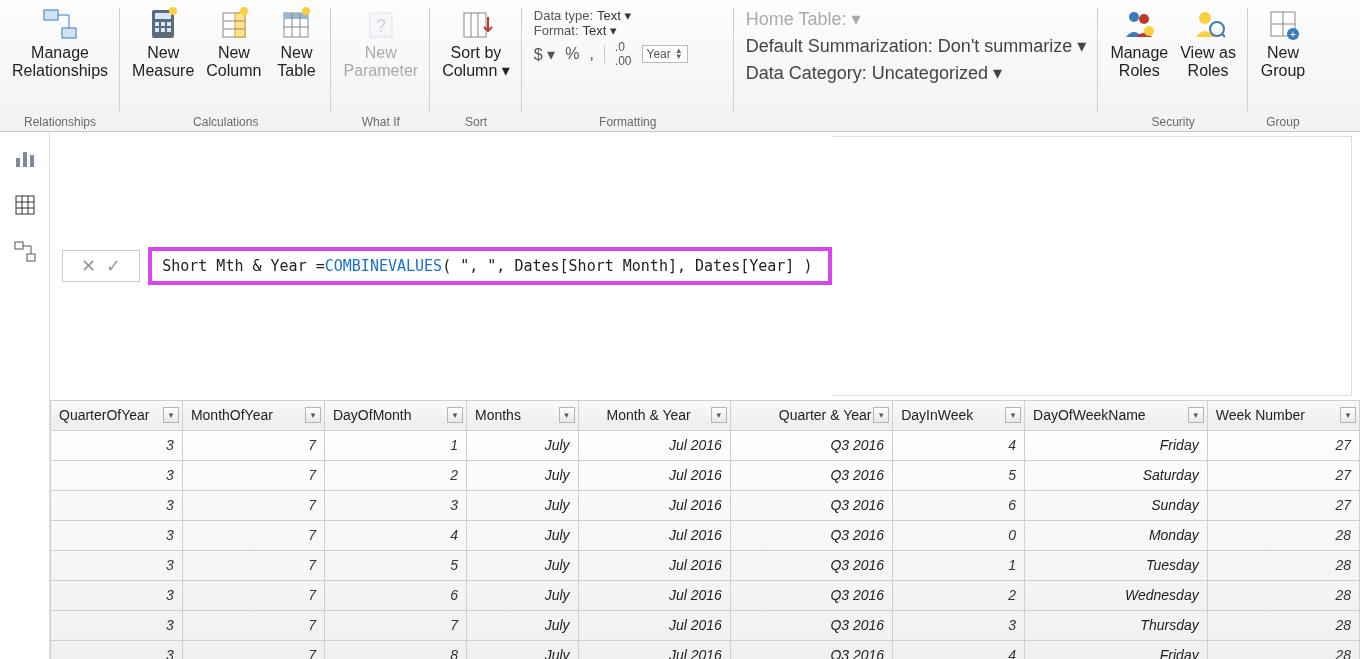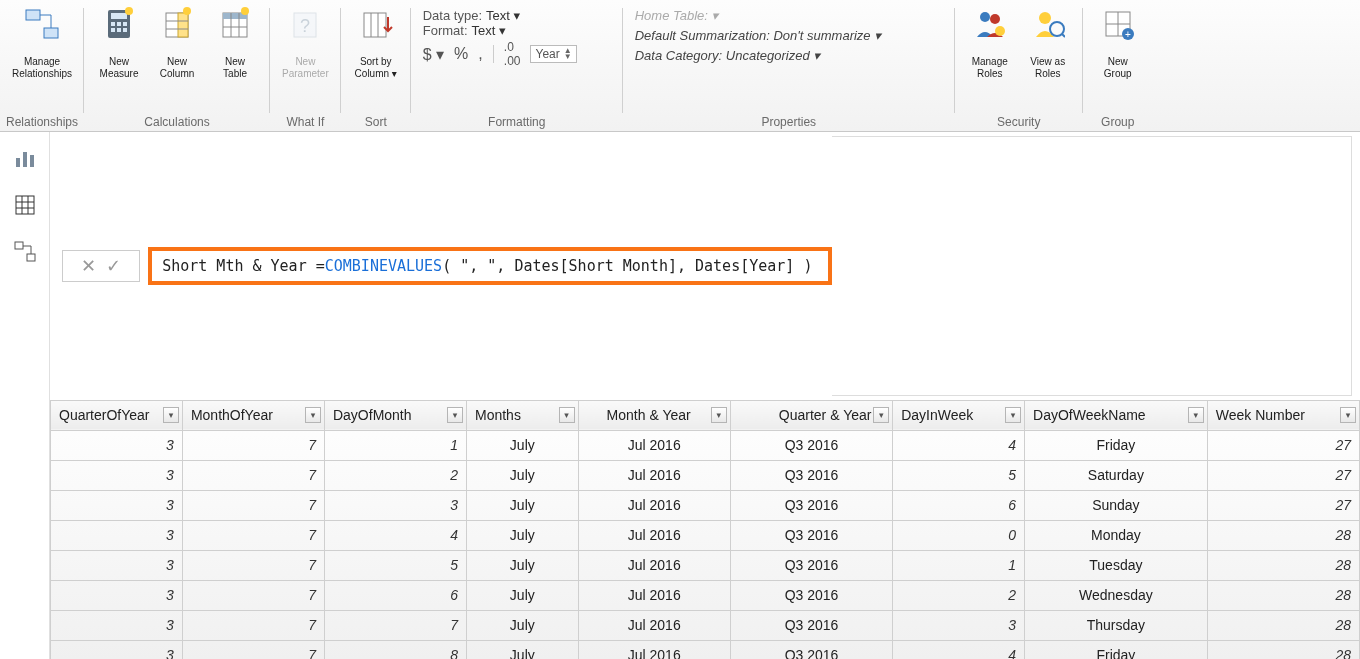--- a/index.html
+++ b/index.html
@@ -62,61 +62,60 @@
   }
   .big-btn .icon-box {
     width: 36px;
     height: 36px;
     margin-bottom: 2px;
     display: flex;
     align-items: center;
     justify-content: center;
   }
   .big-btn .btn-label {
-    font-size: 10px;
+    font-size: 16px;
     color: #222;
     text-align: center;
     line-height: 1.15;
     white-space: pre-line;
-    margin-top: 12px;
   }
   .big-btn.disabled .btn-label { color: #aaa; }
   .big-btn.disabled svg { opacity: 0.45; }
 
   
   .fmt-rows { display:flex; flex-direction:column; padding:4px 6px; min-width:200px;}
   .fmt-row { display:flex; align-items:center; gap:4px; font-size:13px; color:#444;}
   .fmt-row .lbl { color:#555;}
   .fmt-row .val-link { color:#333; cursor:pointer;}
   .fmt-tokens { display:flex; align-items:center; gap:10px; font-size:16px; color:#555; padding-top:2px;}
   .fmt-tokens .sep { width:1px; height:18px; background:#ccc;}
   .fmt-tokens .auto-box {
     border:1px solid #bbb; background:#fff; font-size:12px; padding:1px 4px;
     display:flex; align-items:center; gap:4px;
   }
   .spin { display:flex; flex-direction:column; line-height:6px; font-size:8px; color:#666;}
 
   
   .prop-rows { display:flex; flex-direction:column; gap:5px; padding:4px 6px; min-width:320px;}
-  .prop-row { font-size:13px; color:#444; cursor:pointer;font-style:italic;}
+  .prop-row { font-size:18px; color:#444; cursor:pointer;}
   .prop-row.disabled { color:#aaa; cursor:default;}
   .formula-bar-wrap {
     display:flex;
     align-items:center;
     flex:1;
     padding:4px 8px 4px 12px;
   }
   .fb-btns {
     display:flex; align-items:center; gap:10px;
     border:1px solid #ccc; padding:4px 18px; background:#fff;
     margin-right:8px;
   }
   .fb-btns span { font-size:18px; color:#999; cursor:pointer;}
   .formula-hl {
-    border:4px solid #f97316;
+    border:4px solid #d946ef;
     background:#fff;
     flex:0 0 auto;
     padding:6px 16px 6px 10px;
     font-family: "Consolas", monospace;
     font-size:15px;
     display:flex; align-items:center;
     color:#222;
   }
   .formula-hl .fn { color:#1a6fd8; }
   .formula-rest {
@@ -178,21 +177,21 @@
   }
   th .hd-label { display:inline-block;}
   th .filter-btn {
     position:absolute; right:3px; top:50%; transform:translateY(-50%);
     width:16px; height:16px; border:1px solid #b5b5b5;
     background:linear-gradient(#fff,#e8e8e8);
     font-size:9px; line-height:14px; text-align:center; color:#555;
     cursor:pointer;
   }
   td.num { text-align:right; font-style:italic; color:#333;}
-  td.txt { text-align:center; color:#222;}
+  td.txt { text-align:right; color:#222;font-style:italic;}
 </style>
 </head>
 <body>
 
 <div class="ribbon">
 
   <div class="ribbon-group">
     <div class="group-content">
       <div class="big-btn">
         <div class="icon-box">
@@ -334,21 +333,20 @@
         <div class="prop-row">
           <span>Default Summarization:</span>
           <span>Don't summarize ▾</span>
         </div>
         <div class="prop-row">
           <span>Data Category:</span>
           <span>Uncategorized ▾</span>
         </div>
       </div>
     </div>
-    <div class="group-label">Properties</div>
   </div>
 
   <div class="ribbon-group">
     <div class="group-content">
       <div class="big-btn">
         <div class="icon-box">
           <svg width="34" height="34">
               <circle cx="12" cy="10" r="5" fill="#3a7bbf"></circle>
               <circle cx="22" cy="12" r="5" fill="#c0392b"></circle>
               <path d="M4 30 Q12 20 20 30" fill="#3a7bbf"></path>

